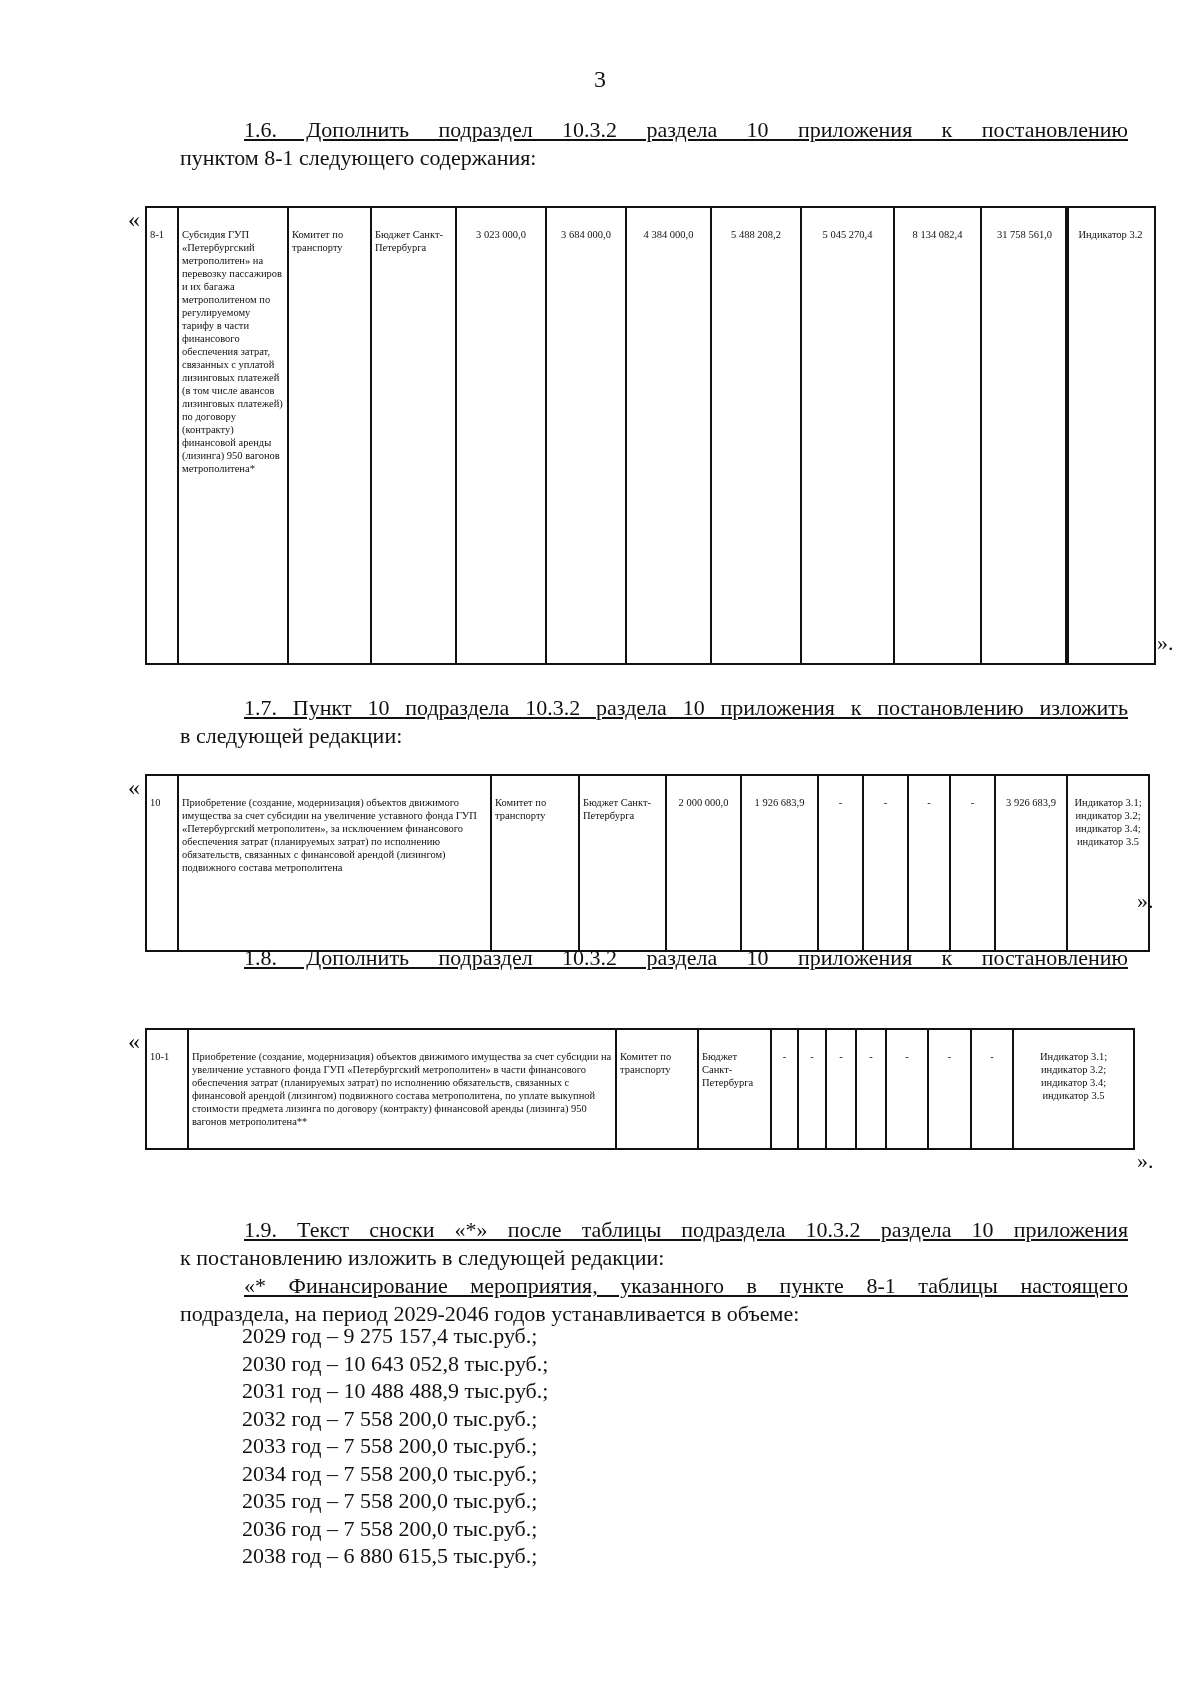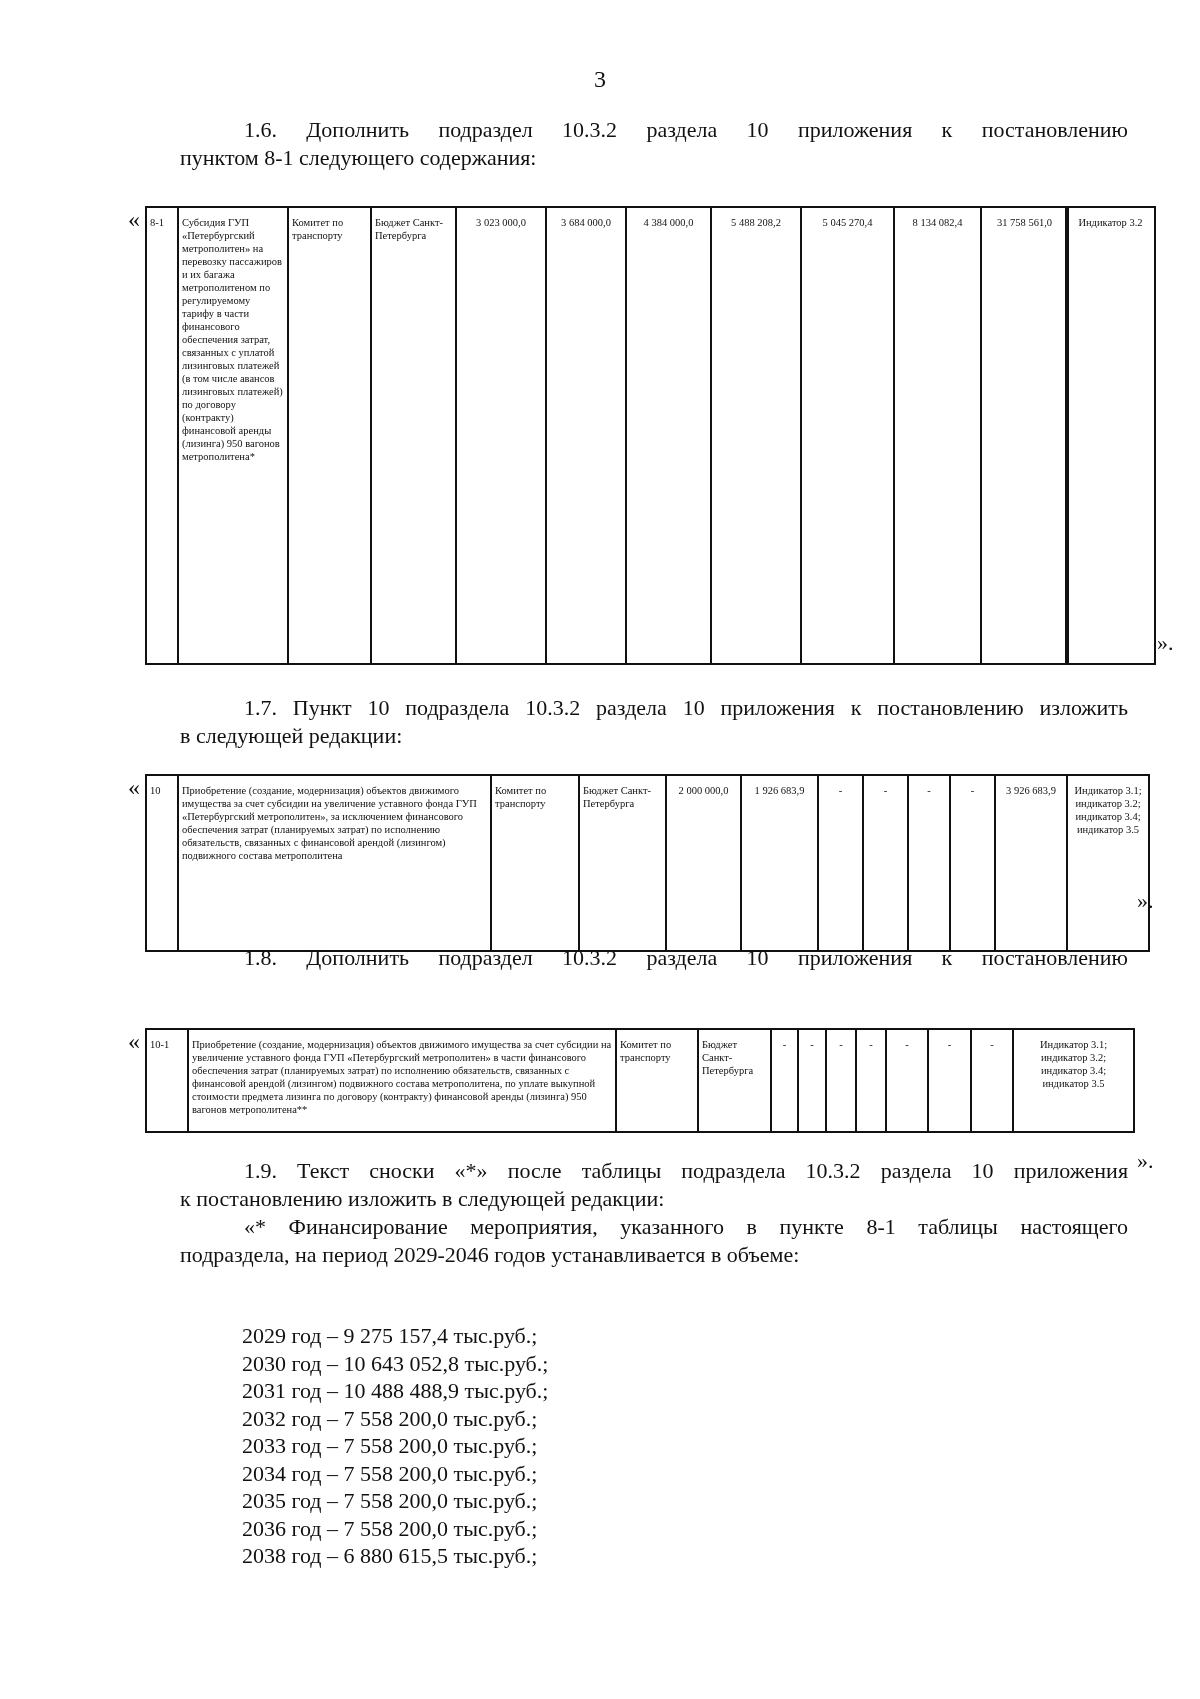--- a/index.html
+++ b/index.html
@@ -1,25 +1,25 @@
 <!DOCTYPE html>
 <html><head>
 <meta charset="utf-8">
 <style>
   html, body { margin:0; padding:0; background:#ffffff; }
   body { width:1200px; height:1699px; position:relative; overflow:hidden;
          font-family:"Liberation Serif", "DejaVu Serif", serif; color:#111; }
   .abs { position:absolute; }
   .page-num { left:0; width:1200px; top:66px; text-align:center; font-size:24px; }
   .para { font-size:22px; line-height:28px; text-align:justify; }
-  .para .first { display:block; text-indent:64px; text-align-last:justify; }
+  .para .first { display:block; text-indent:64px; text-align-last:justify;text-decoration:underline; }
   .quote-open { font-size:24px; }
   .quote-close { font-size:22px; }
   table.doc { position:absolute; border-collapse:collapse; table-layout:fixed; }
-  table.doc td { border:2px solid #111; vertical-align:top; padding:8px 3px; font-size:10.5px; line-height:13px; }
+  table.doc td { border:2px solid #111; vertical-align:top; padding:20px 3px; font-size:10.5px; line-height:13px; }
   table.doc td.c { text-align:center; }
   table.t3 td { font-size:10.5px; }
   .list { font-size:22px; line-height:27.5px; }
   .list div { white-space:nowrap; }
 </style>
 </head>
 <body>
 
 <div class="abs page-num">3</div>
 
@@ -140,21 +140,21 @@
     <td class="c">-</td>
     <td class="c">-</td>
     <td class="c">-</td>
     <td class="c">-</td>
     <td class="c">Индикатор 3.1; индикатор 3.2; индикатор 3.4; индикатор 3.5</td>
   </tr>
 </tbody>
   </table>
 <div class="abs quote-close" style="left:1137px; top:1148px;">».</div>
 
-<div class="abs para" style="left:180px; top:1157px; width:948px;">
+<div class="abs para" style="left:180px; top:1216px; width:948px;">
   <span class="first">1.9. Текст сноски «*» после таблицы подраздела 10.3.2 раздела 10 приложения</span>
   <span style="display:block;">к постановлению изложить в следующей редакции:</span>
   <span class="first">«* Финансирование мероприятия, указанного в пункте 8-1 таблицы настоящего</span>
   <span>подраздела, на период 2029-2046 годов устанавливается в объеме:</span>
 </div>
 
 <div class="abs list" style="left:242px; top:1322px;">
   <div>2029 год – 9 275 157,4 тыс.руб.;</div>
   <div>2030 год – 10 643 052,8 тыс.руб.;</div>
   <div>2031 год – 10 488 488,9 тыс.руб.;</div>

